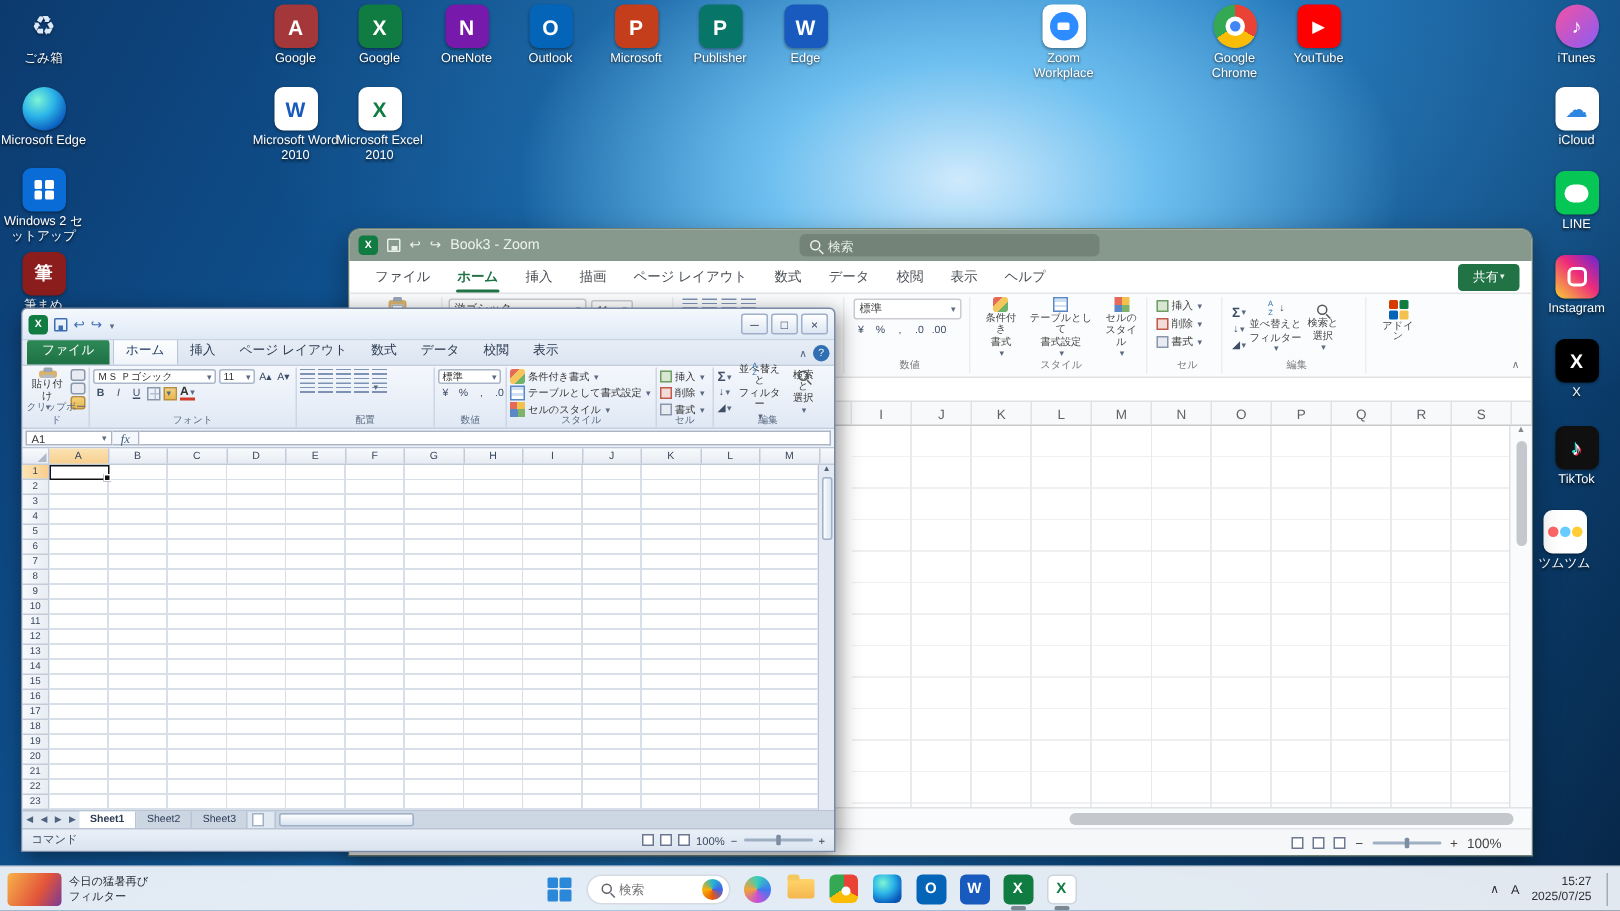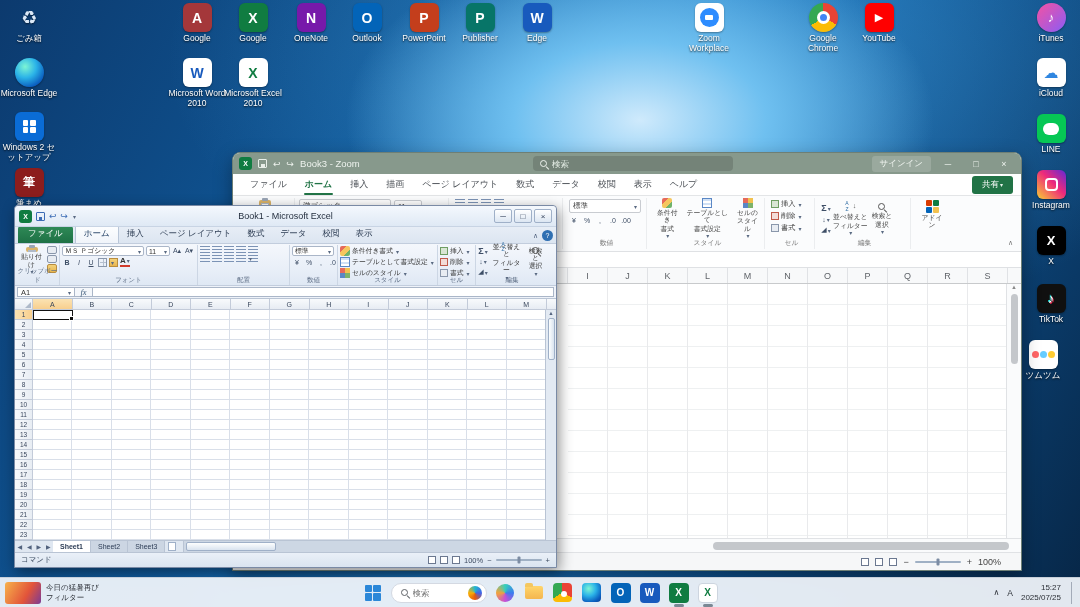--- a/index.html
+++ b/index.html
@@ -194,21 +194,21 @@
 <div class="dicon" style="left:282px;top:3px">
   <div class="tile c-onenote">N</div>
   <div class="lbl">OneNote</div>
 </div>
 <div class="dicon" style="left:338px;top:3px">
   <div class="tile c-outlook">O</div>
   <div class="lbl">Outlook</div>
 </div>
 <div class="dicon" style="left:395px;top:3px">
   <div class="tile c-ppt">P</div>
-  <div class="lbl">PowerPoint</div>
+  <div class="lbl">Microsoft</div>
 </div>
 <div class="dicon" style="left:451px;top:3px">
   <div class="tile c-pub">P</div>
   <div class="lbl">Publisher</div>
 </div>
 <div class="dicon" style="left:508px;top:3px">
   <div class="tile c-word">W</div>
   <div class="lbl">Edge</div>
 </div>
 <div class="dicon" style="left:680px;top:3px">
@@ -292,26 +292,20 @@
 <div id="w365">
   <div class="nw-title">
     <span class="qtile">X</span>
     <span class="sv"></span>
     <span style="font-size:9px">↩</span>
     <span style="font-size:9px">↪</span>
     <span class="t">Book3 - Zoom</span>
     <span class="nw-search">
       <span class="mag"></span>
       <input placeholder="検索" style="">
-    </span>
-    <span class="nw-right">
-      <span class="signin">サインイン</span>
-      <span class="nwb g-min"></span>
-      <span class="nwb g-max"></span>
-      <span class="nwb g-close"></span>
     </span>
   </div>
   <div class="nw-tabs">
     <div class="tablist">
         <div class="ntab">ファイル</div>
         <div class="ntab active">ホーム</div>
         <div class="ntab">挿入</div>
         <div class="ntab">描画</div>
         <div class="ntab">ページ レイアウト</div>
         <div class="ntab">数式</div>
@@ -495,21 +489,20 @@
 
 <div id="w10">
   <div class="w10-title">
     <span class="qat">
       <span class="qtile">X</span>
       <span class="qsv"></span>
       <span class="qundo">↩</span>
       <span class="qundo">↪</span>
       <span class="qundo dd"></span>
     </span>
-    <span class="t">Book1 - Microsoft Excel</span>
     <span class="wbtns">
       <span class="wbtn g-min"></span>
       <span class="wbtn g-max"></span>
       <span class="wbtn g-close"></span>
     </span>
   </div>
   <div class="w10-tabs">
     <span class="w10-file">ファイル</span>
     <div class="tablist">
         <div class="w10-tab active">ホーム</div>

